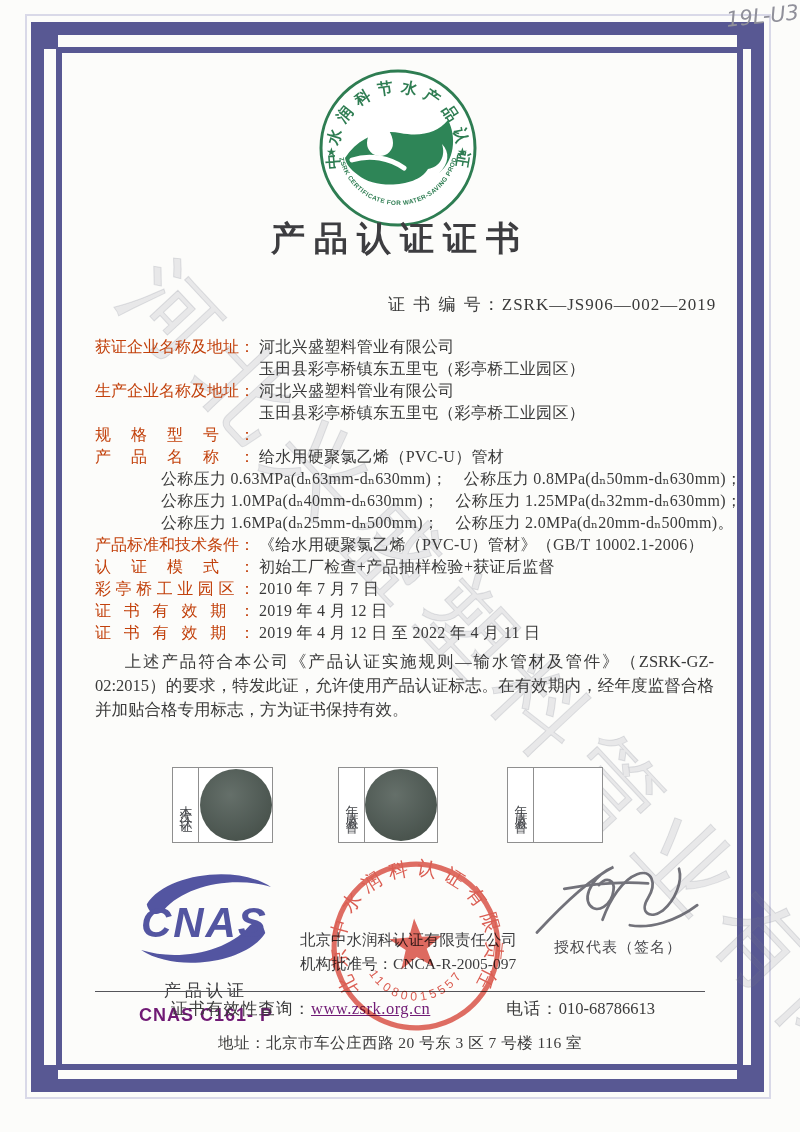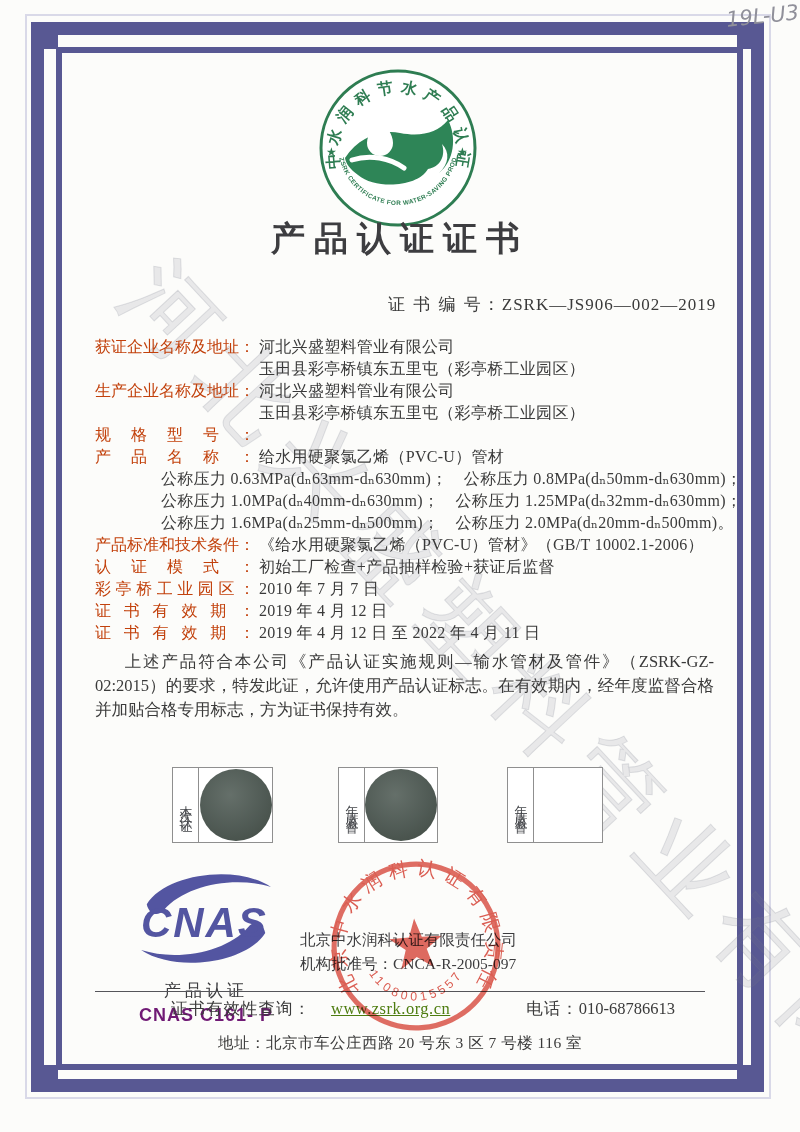--- a/index.html
+++ b/index.html
@@ -75,21 +75,21 @@
   .seal { position:absolute; left:328px; top:858px; width:176px; height:176px; z-index:5;
     mix-blend-mode:multiply; opacity:0.88; transform:rotate(-4deg); }
 
   .signature-block { position:absolute; left:518px; top:856px; width:200px; z-index:2; text-align:center; }
   .signature-label { font-size:15px; color:#4a4a4e; letter-spacing:1px; margin-top:-4px; }
 
   .rule { position:absolute; top:991px; left:95px; width:610px; border-top:1.5px solid #55555a; z-index:2; }
 
   .footer1 { position:absolute; top:998px; left:95px; width:610px; z-index:2; font-size:16.5px; white-space:nowrap; }
   .footer1 .q { margin-left:76px; letter-spacing:1px; }
-  .footer1 a.link { color:#4d7c0f; text-decoration:underline; letter-spacing:0.5px;margin-left:20px; }
+  .footer1 a.link { color:#701a75; text-decoration:underline; letter-spacing:0.5px; }
   .footer1 .tel-label { margin-left:76px; letter-spacing:1px; }
   .footer2 { position:absolute; top:1033px; left:0; width:100%; z-index:2; text-align:center; font-size:15.5px; letter-spacing:0.5px; }
 
   svg text { font-family:"Liberation Sans","DejaVu Sans",sans-serif; }
 </style>
 </head>
 <body>
 
 <div class="page">
 
@@ -242,20 +242,31 @@
       <text font-size="19" letter-spacing="7" fill="#d9483c">
         <textPath href="#sealArc" startOffset="2">北京中水润科认证有限责任公司</textPath>
       </text>
       <text font-size="12" letter-spacing="3.5" fill="#d9483c">
         <textPath href="#sealCode" startOffset="6">11080015557</textPath>
       </text>
       <path d="M86,59 L92.3,77.3 L111.7,77.7 L96.3,89.3 L101.9,107.8 L86,96.8 L70.1,107.8 L75.7,89.3 L60.3,77.7 L79.7,77.3 Z" fill="#d9483c" opacity="0.92"></path>
     </svg>
   </div>
 
+  <div class="signature-block">
+    <svg viewBox="0 0 190 90" width="190" height="82">
+      <g fill="none" stroke="#5a5a64" stroke-width="3" stroke-linecap="round" opacity="0.85">
+        <path d="M 6,84 C 30,58 62,26 90,12 C 70,20 56,42 64,54 C 72,64 88,54 90,38 C 92,26 82,22 74,32"></path>
+        <path d="M 36,36 C 70,30 104,28 128,30"></path>
+        <path d="M 78,70 C 86,48 100,26 116,20 C 132,14 138,30 128,46 C 118,62 130,70 144,60 C 158,48 166,28 162,14"></path>
+        <path d="M 108,76 C 130,80 158,72 182,54"></path>
+      </g>
+    </svg>
+    <div class="signature-label">授权代表（签名）</div>
+  </div>
 
   <div class="rule"></div>
   <div class="footer1">
     <span class="q">证书有效性查询：</span><a class="link">www.zsrk.org.cn</a><span class="tel-label">电话：</span><span>010-68786613</span>
   </div>
   <div class="footer2">地址：北京市车公庄西路 20 号东 3 区 7 号楼 116 室</div>
 
 </div>
 
 </body></html>

